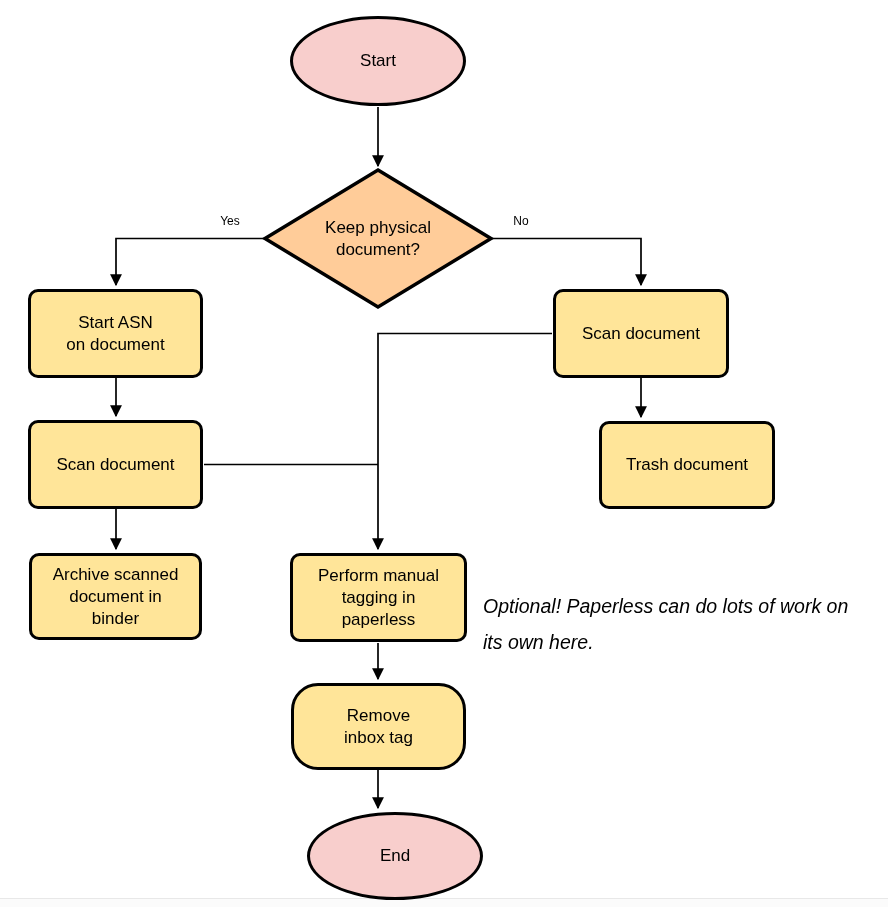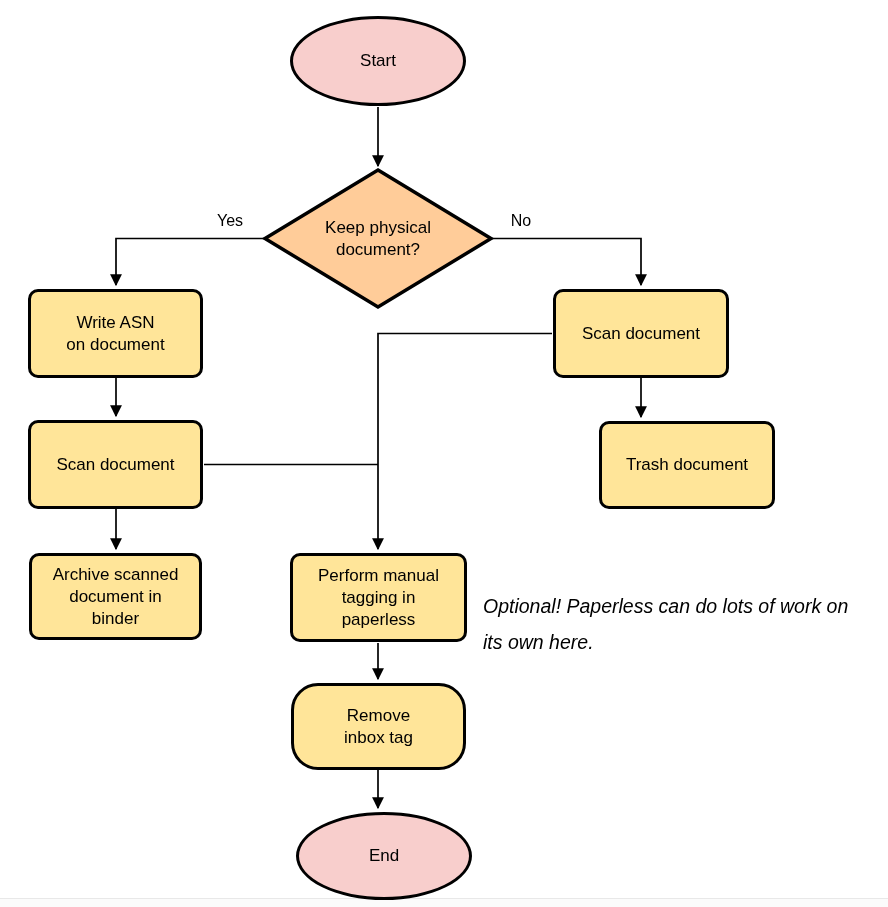--- a/index.html
+++ b/index.html
@@ -52,21 +52,21 @@
     text-align: center;
     white-space: pre-line;
     font-size: 17px;
     line-height: 22px;
     z-index: 3;
   }
   .edge-label {
     position: absolute;
     width: 60px;
     text-align: center;
-    font-size: 16px;
+    font-size: 12px;
     line-height: 18px;
     z-index: 3;
   }
   .note {
     position: absolute;
     font-style: italic;
     font-size: 19.5px;
     line-height: 36px;
     white-space: pre-line;
     z-index: 3;
@@ -123,41 +123,41 @@
     <path d="M378 643 L378 679" fill="none" stroke="#000000" stroke-width="1.7" marker-end="url(#arrow)"></path>
 
     <path d="M378 770 L378 808" fill="none" stroke="#000000" stroke-width="1.7" marker-end="url(#arrow)"></path>
   </svg>
 
   <div class="node terminal" style="left:290px; top:16px; width:176px; height:90px;">Start</div>
 
   <div class="decision-label" style="left:265px; top:195px; width:226px; height:88px;">Keep physical
 document?</div>
 
-  <div class="node process" style="left:28px; top:289px; width:175px; height:89px;">Write ASN
+  <div class="node process" style="left:28px; top:289px; width:175px; height:89px;">Start ASN
 on document</div>
 
   <div class="node process" style="left:28px; top:420px; width:175px; height:89px;">Scan document</div>
 
   <div class="node process" style="left:29px; top:553px; width:173px; height:87px;">Archive scanned
 document in
 binder</div>
 
   <div class="node process" style="left:553px; top:289px; width:176px; height:89px;">Scan document</div>
 
   <div class="node process" style="left:553px; top:421px; width:176px; height:88px;margin-left:46px;">Trash document</div>
 
   <div class="node process" style="left:290px; top:553px; width:177px; height:89px;">Perform manual
 tagging in
 paperless</div>
 
   <div class="node process" style="left:291px; top:683px; width:175px; height:87px;border-radius:27px;">Remove
 inbox tag</div>
 
-  <div class="node terminal" style="left:296px; top:812px; width:176px; height:88px;">End</div>
+  <div class="node terminal" style="left:307px; top:812px; width:176px; height:88px;">End</div>
 
   <div class="edge-label" style="left:200px; top:212px;">Yes</div>
 
   <div class="edge-label" style="left:491px; top:212px;">No</div>
 
   <div class="note" style="left:483px; top:588px; width:400px;">Optional! Paperless can do lots of work on
 its own here.</div>
 
   <div class="page-divider"></div>
   <div class="page-below"></div>

